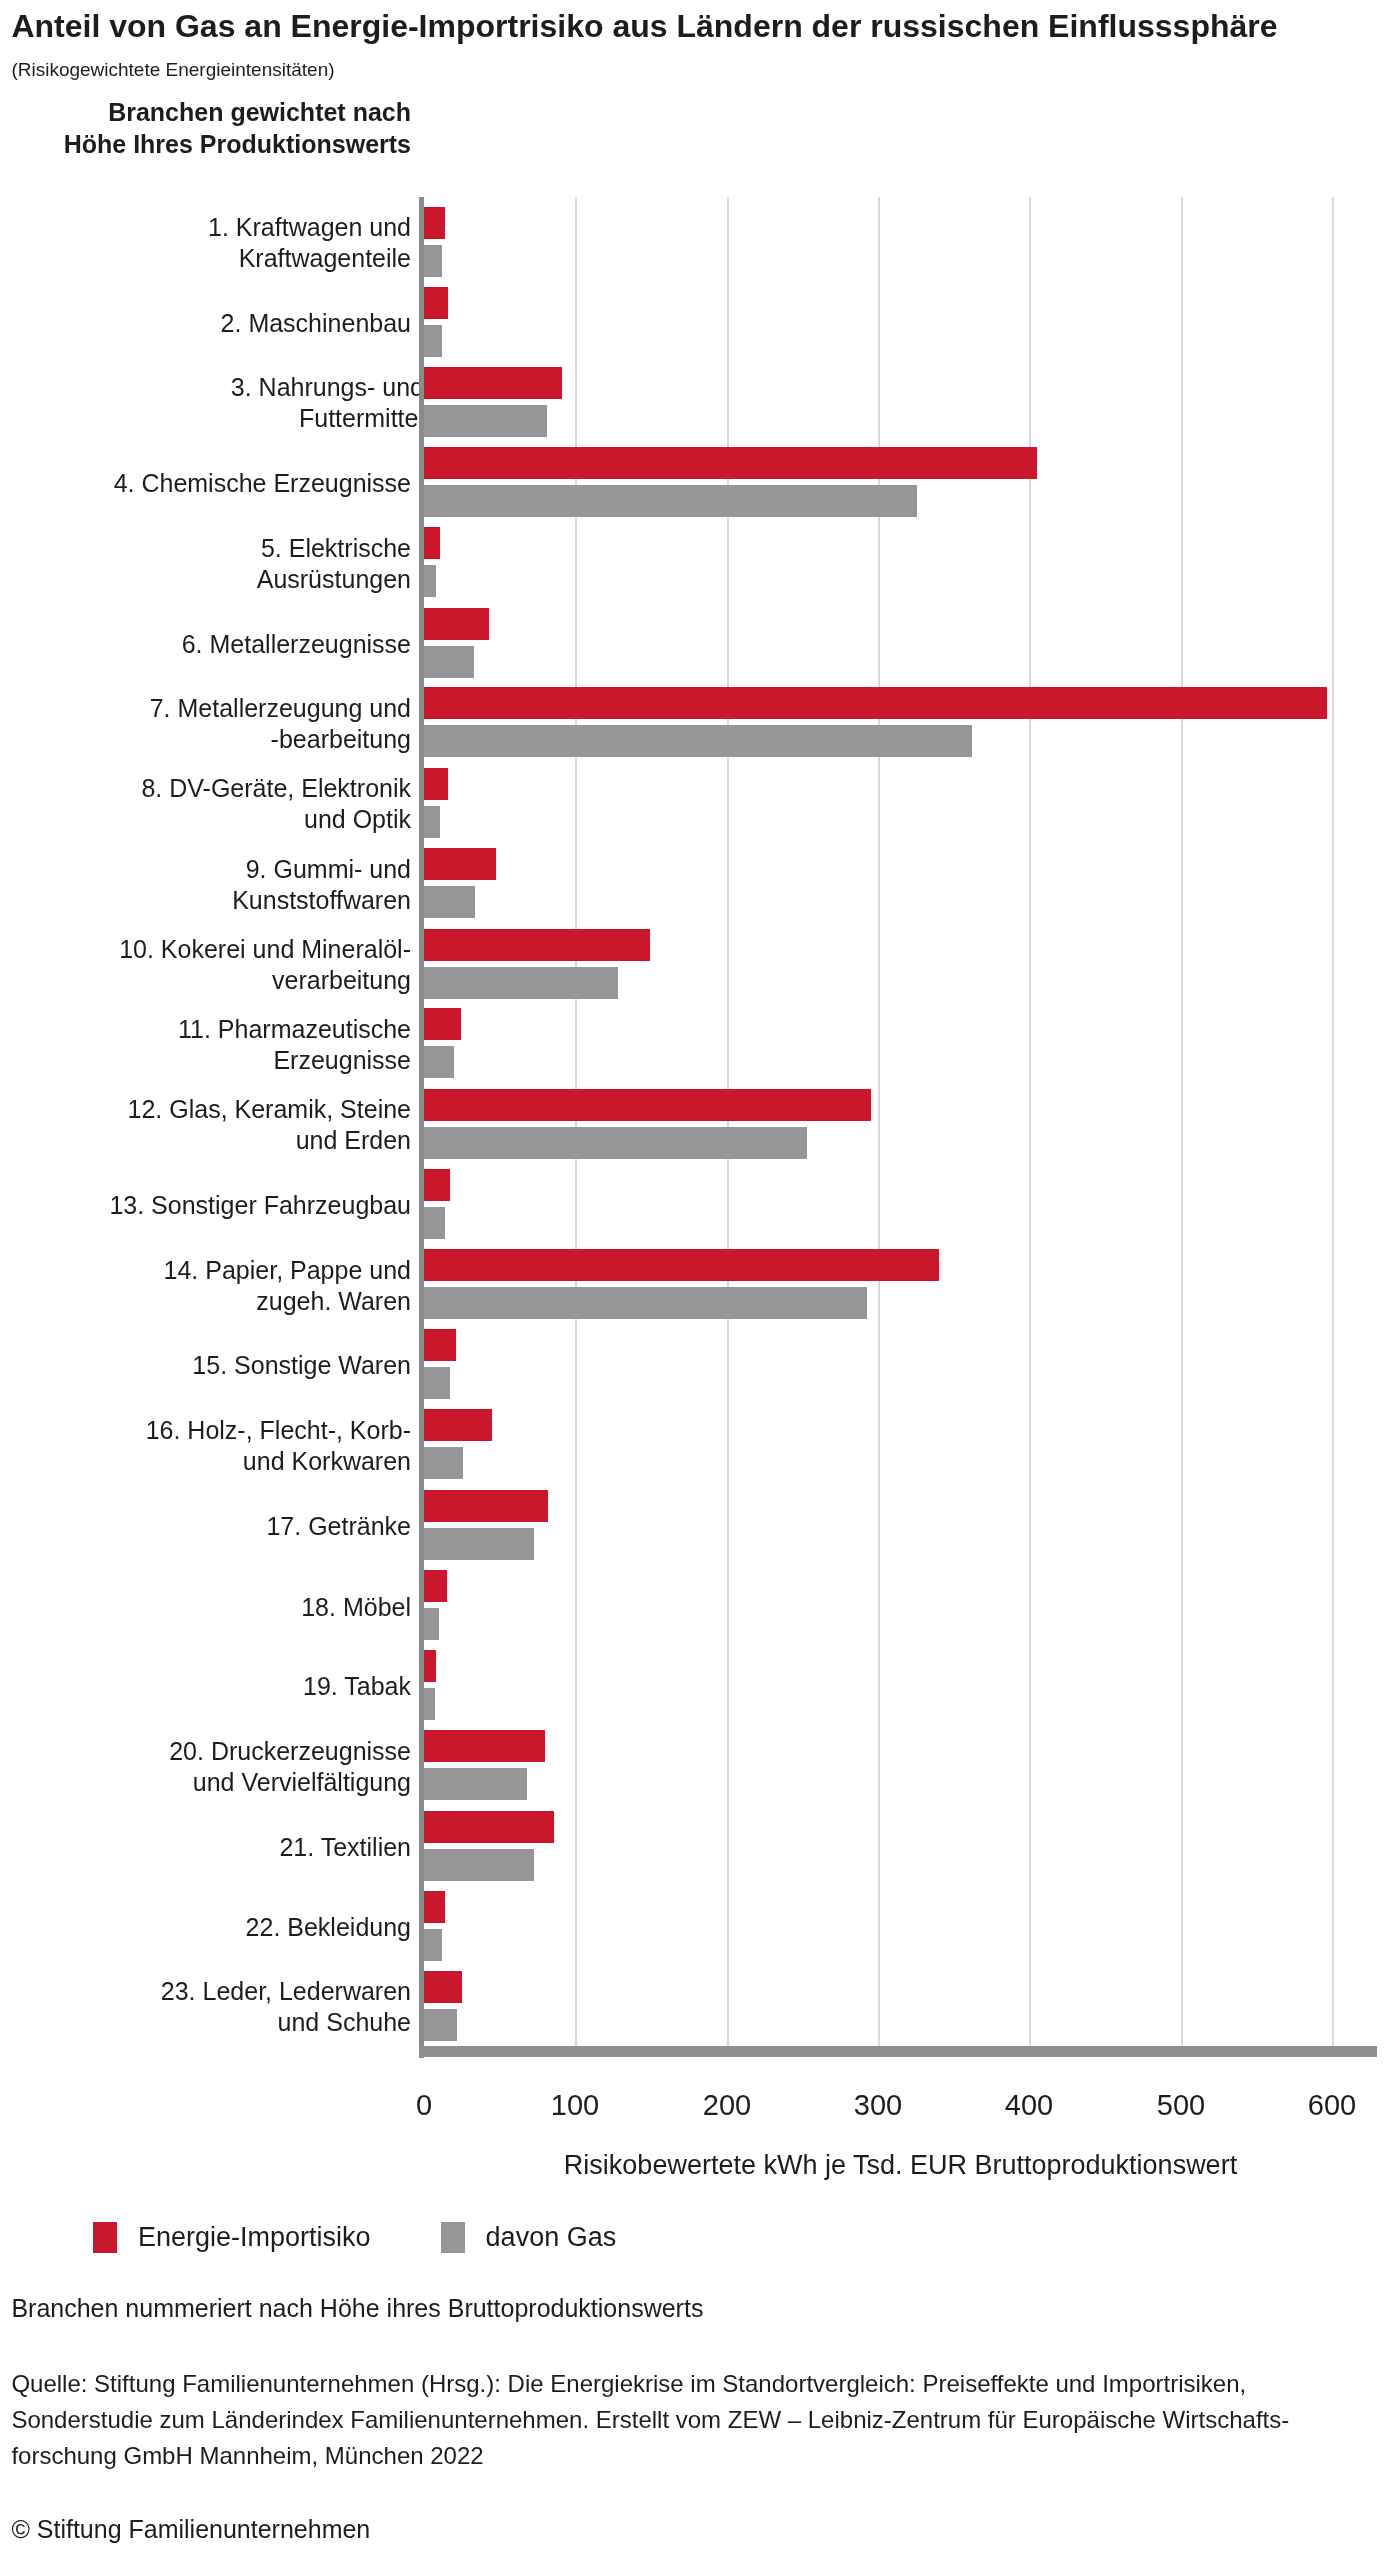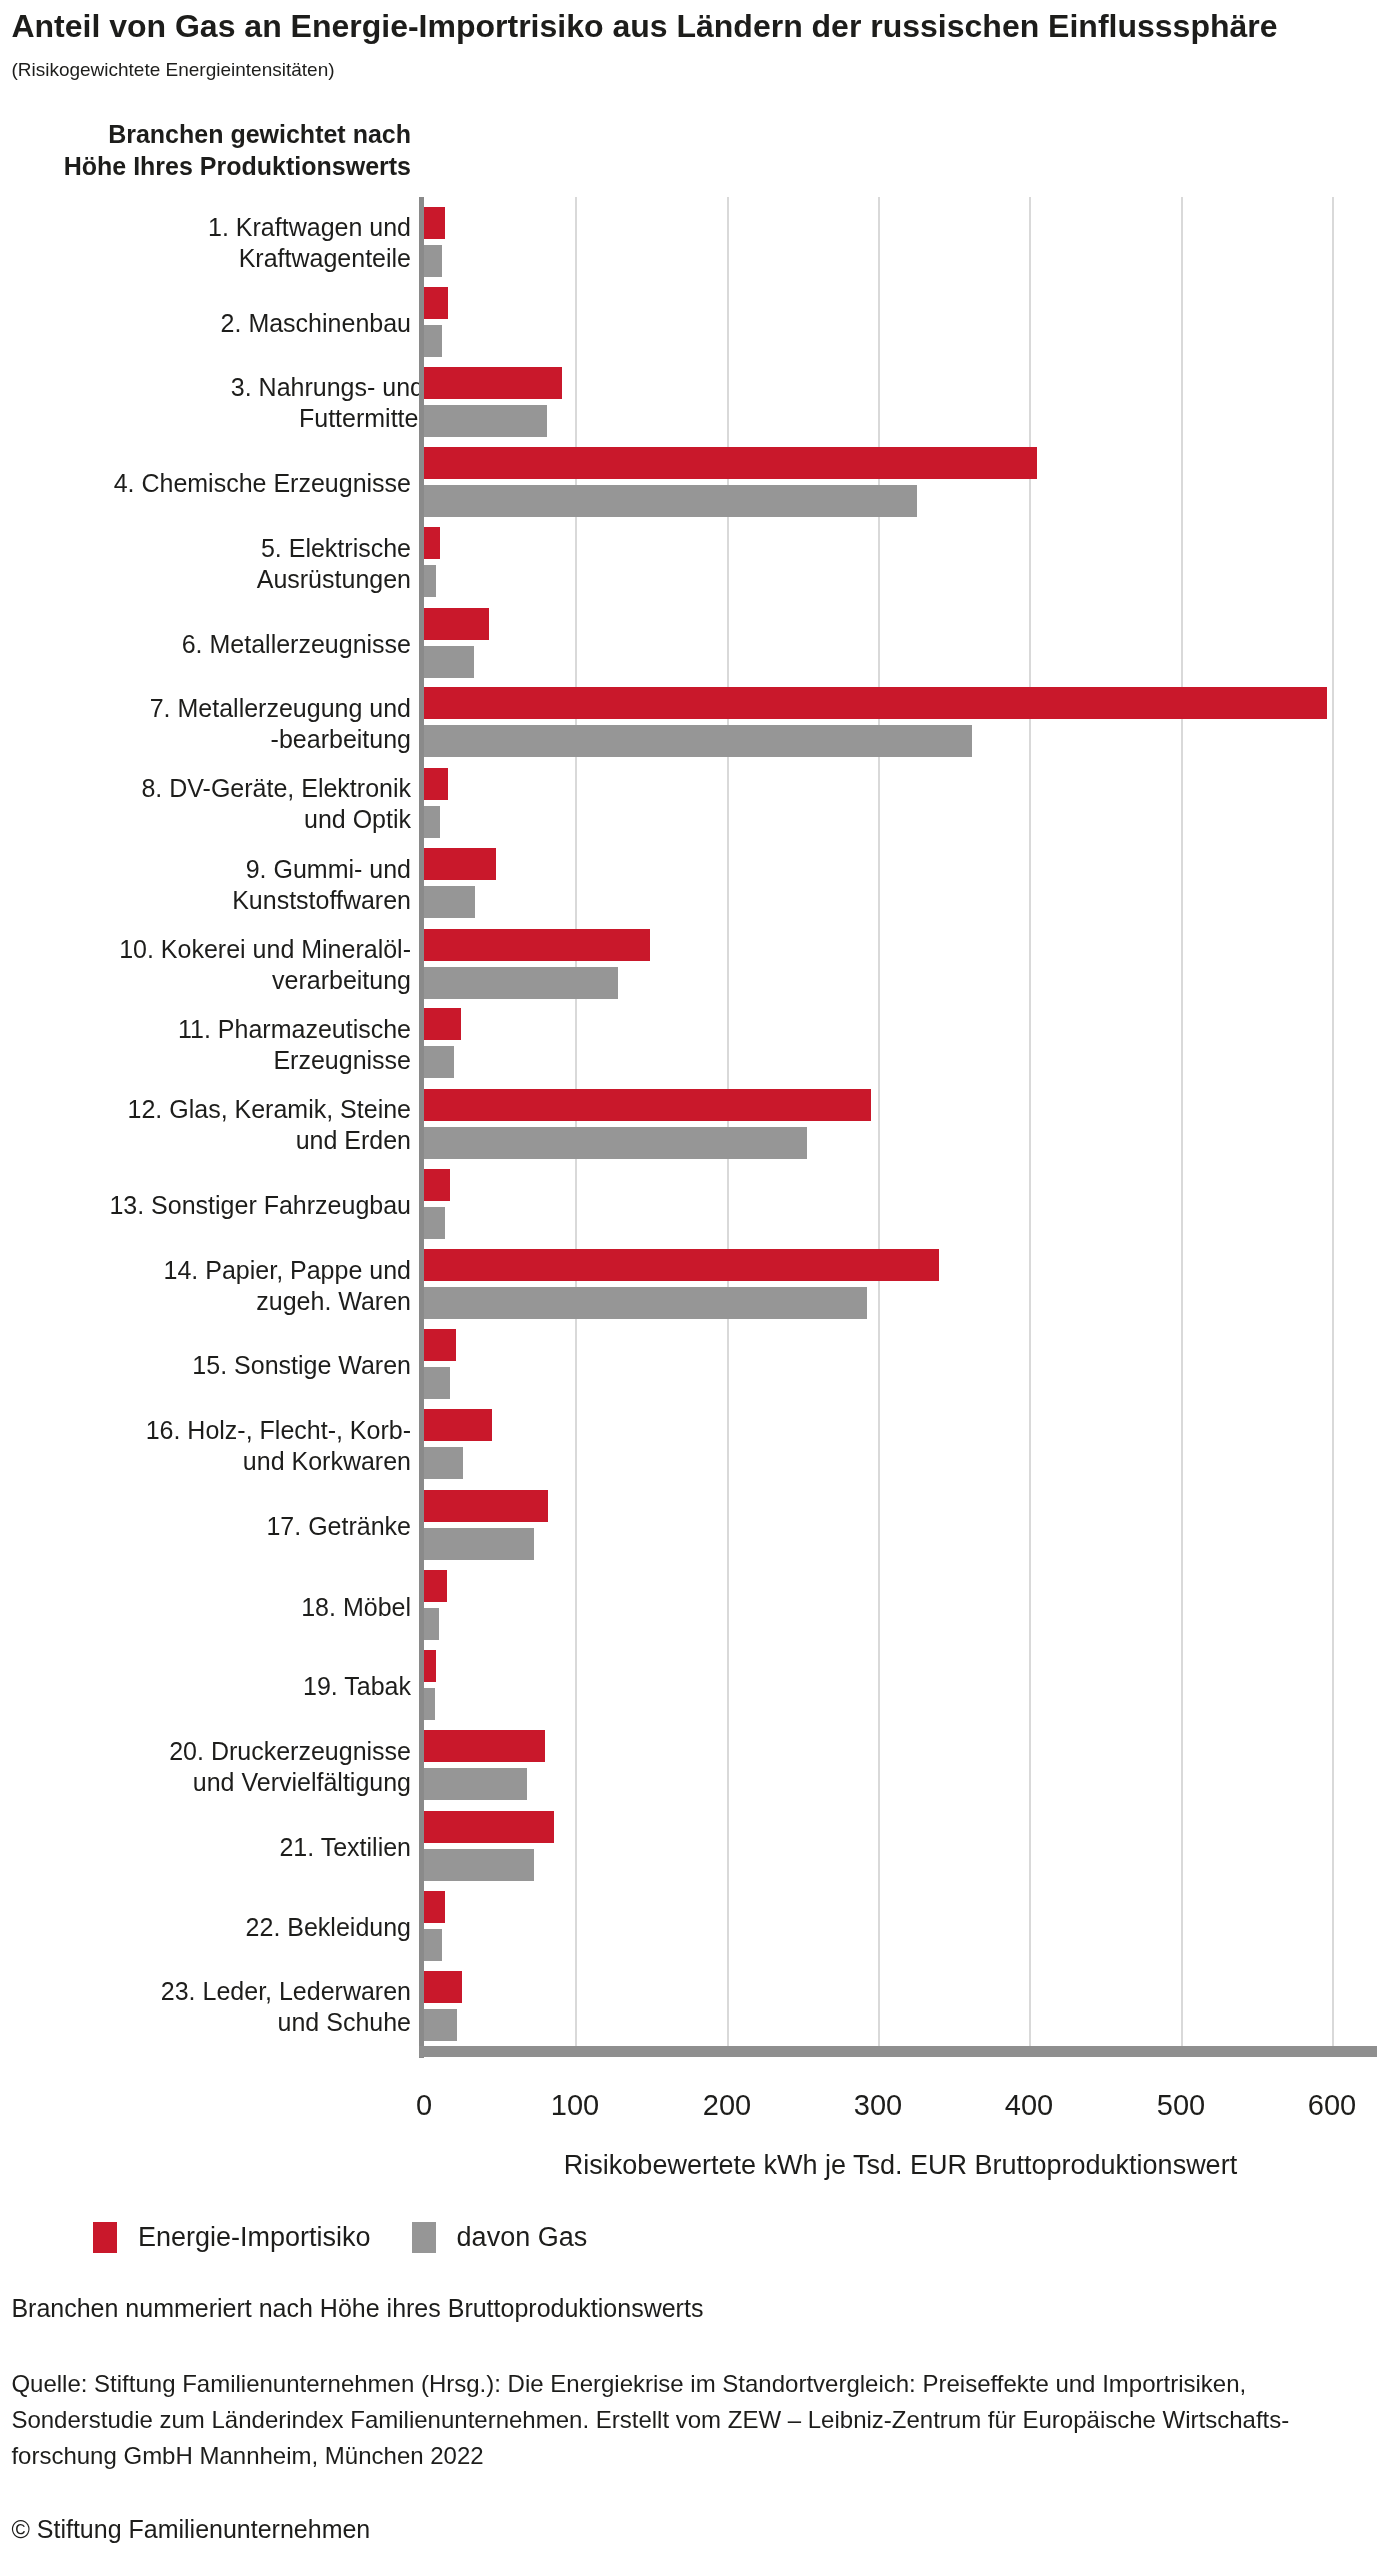--- a/index.html
+++ b/index.html
@@ -14,21 +14,21 @@
   .abs{position:absolute;}
   .title{
     left:11.4px;top:8px;width:1364px;
     font-size:32px;font-weight:bold;line-height:37px;
   }
   .subtitle{
     left:11.4px;top:54px;width:1137px;
     font-size:19px;line-height:32px;
   }
   .axis-header{
-    left:0;top:118px;width:411px;
+    left:0;top:96px;width:411px;
     font-size:25px;font-weight:bold;line-height:32px;
     text-align:right;white-space:pre-line;
   }
   .plot{
     left:424px;top:197px;width:953px;height:1861px;
   }
   .gridline{
     position:absolute;top:0;width:2.4px;height:1849px;
     background:#d9d9d9;
   }
@@ -50,21 +50,21 @@
     position:absolute;top:0;transform:translateX(-50%);
     font-size:29px;line-height:32px;text-align:center;
   }
   .x-ticks{left:424px;top:2089px;width:953px;height:36px;}
   .x-axis-title{
     left:424px;top:2149px;width:953px;
     font-size:27px;line-height:32px;text-align:center;
   }
   .legend{
     left:93px;top:2219px;height:36px;
-    display:flex;align-items:center;column-gap:41px;
+    display:flex;align-items:center;column-gap:70px;
   }
   .legend-item{display:flex;align-items:center;column-gap:21px;}
   .legend-swatch{width:24px;height:31px;display:inline-block;}
   .legend-label{font-size:27px;line-height:32px;}
   .footnote{
     left:11.4px;top:2292px;width:1364px;
     font-size:25px;line-height:32px;
   }
   .source{
     left:11.4px;top:2366px;width:1369px;

